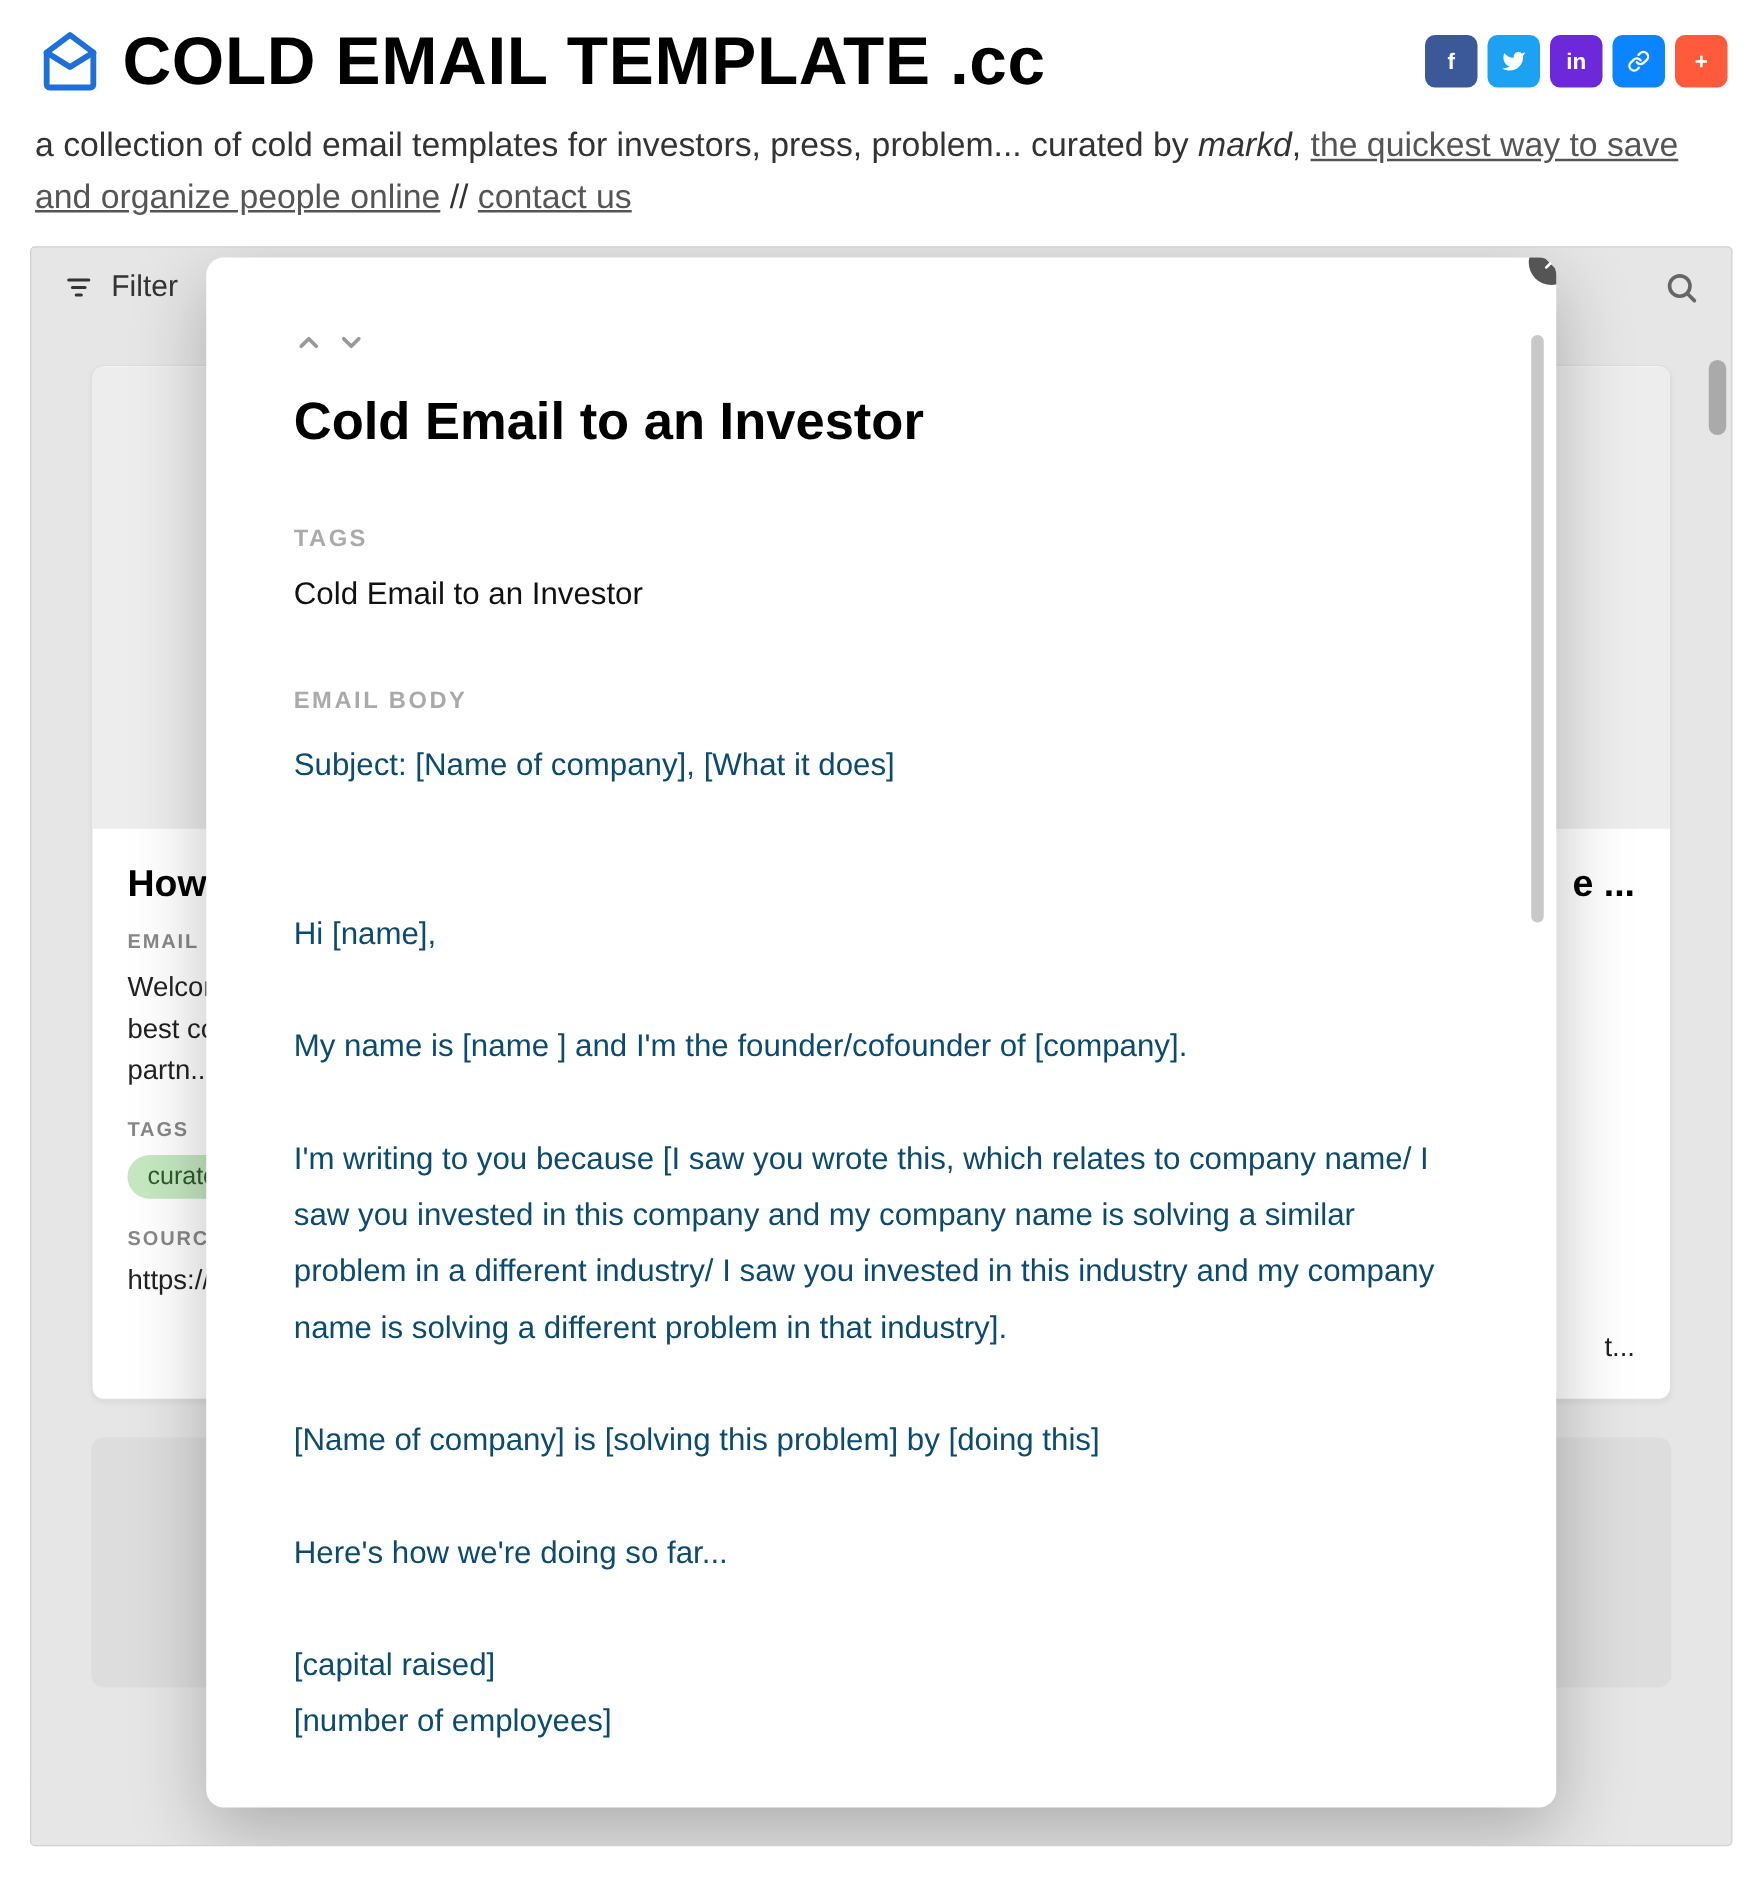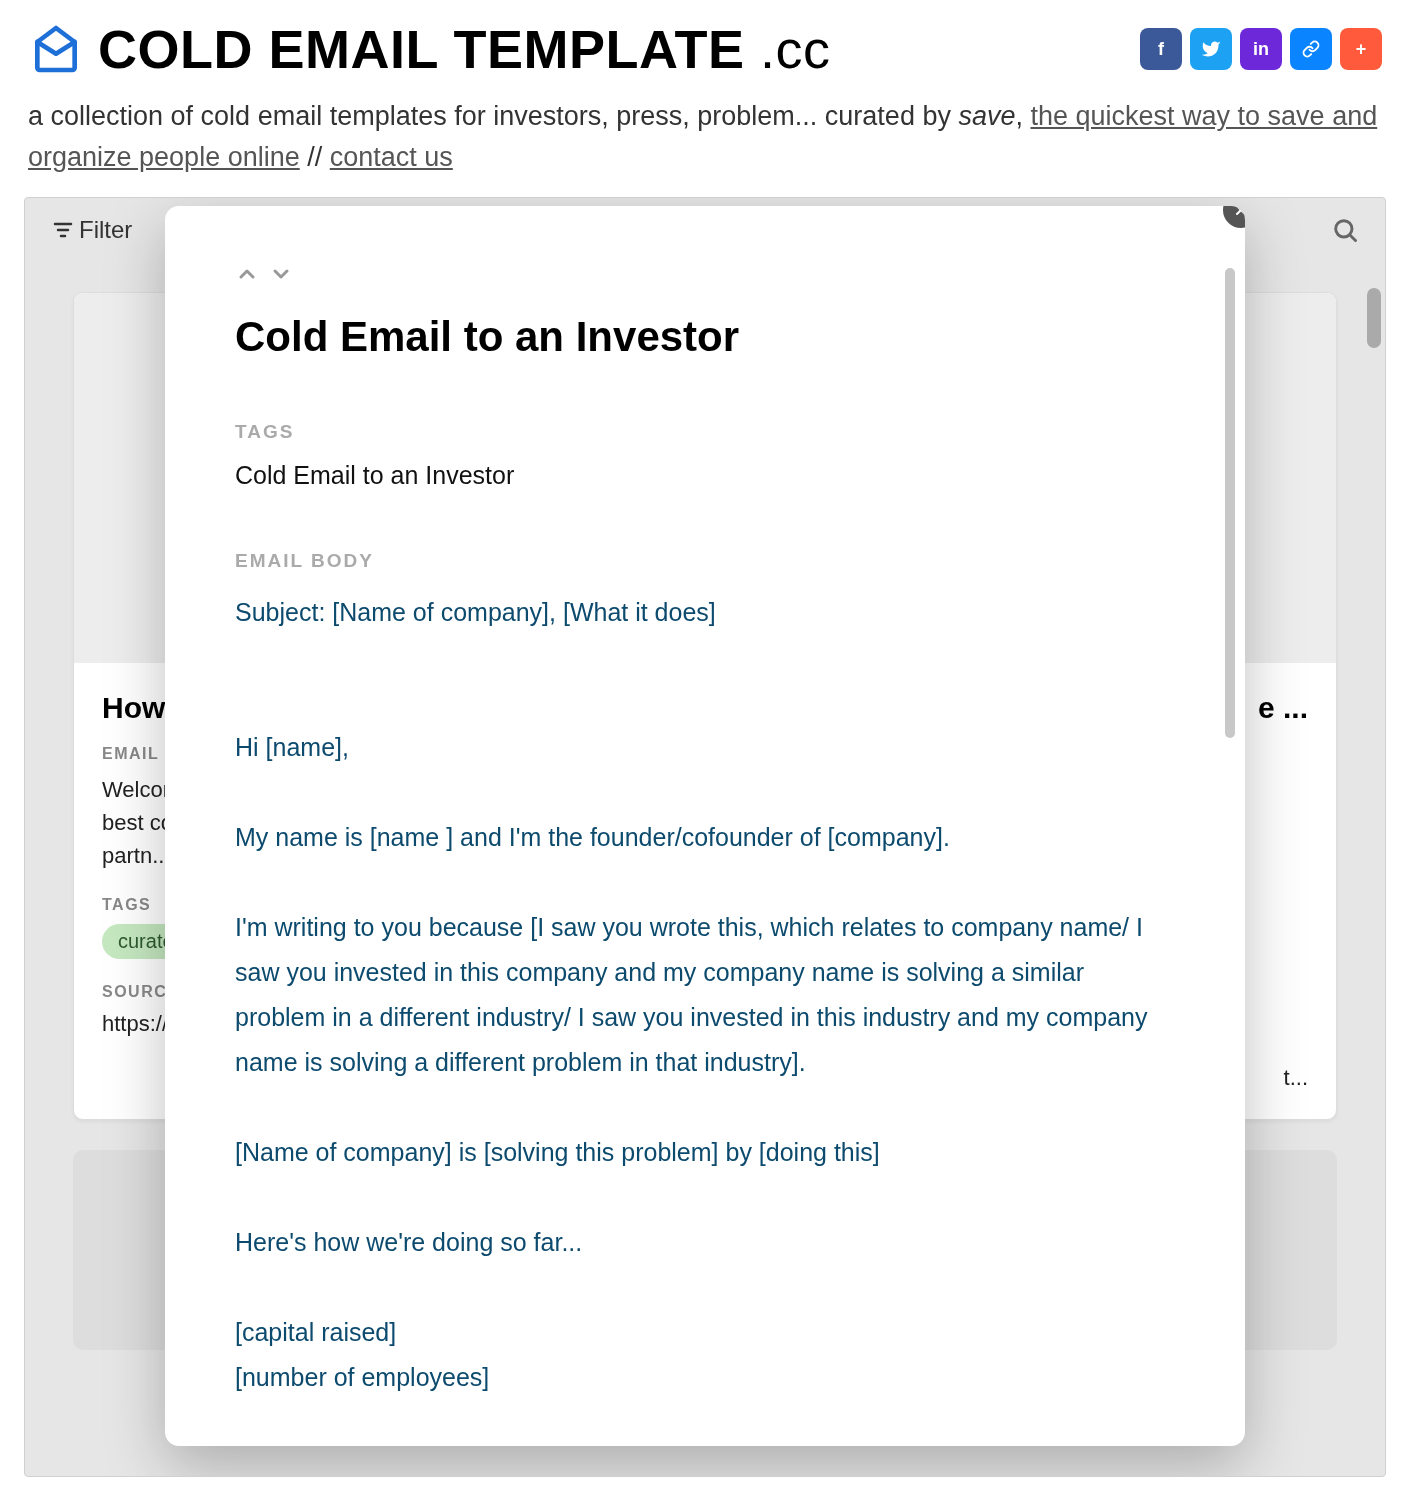--- a/index.html
+++ b/index.html
@@ -1,39 +1,39 @@
 <!DOCTYPE html>
 <html><head>
 <meta charset="utf-8">
 <style>
 * { box-sizing: border-box; margin: 0; padding: 0; }
 body { font-family: -apple-system, BlinkMacSystemFont, "Segoe UI", Helvetica, Arial, sans-serif; background: #fff; width: 1410px; height: 1506px; overflow: hidden; }
 
 .header-row { display: flex; align-items: center; justify-content: space-between; padding: 18px 28px 0 28px; }
 .logo-title { display: flex; align-items: center; gap: 14px; }
 .logo-title h1 { font-size: 54px; font-weight: 700; letter-spacing: 0.5px; }
-.logo-title h1 .cc { font-weight: 400; }
+.logo-title h1 .cc { font-weight: 700; }
 .envelope-icon { width: 56px; height: 56px; color: #1f6fd9; }
 
 .social-row { display: flex; gap: 8px; }
 .social-btn { width: 42px; height: 42px; border-radius: 8px; display: flex; align-items: center; justify-content: center; color: #fff; font-weight: bold; font-size: 18px; cursor: pointer; }
 .fb { background: #3b5998; }
 .tw { background: #1da1f2; }
 .li { background: #6d28d9; }
 .ln { background: #0a84ff; }
 .pl { background: #ff5a3c; }
 
 .subhead { font-size: 27px; color: #333; padding: 16px 28px 20px 28px; line-height: 1.5; }
 .subhead a { color: #555; text-decoration: underline; }
 .subhead em { font-style: italic; }
 
 .app-frame { margin: 0 24px; background: #e6e6e6; border: 1px solid #d0d0d0; border-radius: 4px; position: relative; height: 1280px; overflow: hidden; }
 
 .filter-bar { display: flex; align-items: center; justify-content: space-between; padding: 18px 26px; }
-.filter-left { display: flex; align-items: center; gap: 4px; font-size: 24px; color: #333; }
+.filter-left { display: flex; align-items: center; gap: 14px; font-size: 24px; color: #333; }
 .filter-icon { width: 24px; height: 24px; }
 .search-icon { width: 28px; height: 28px; color: #666; }
 
 .grid { display: flex; gap: 40px; padding: 30px 48px; }
 .card { flex: 1; background: #fff; border: 1px solid #ddd; border-radius: 10px; box-shadow: 0 2px 4px rgba(0,0,0,0.05); overflow: hidden; }
 .card-img { height: 370px; background: #ededed; display: flex; align-items: center; justify-content: center; color: #999; font-size: 14px; }
 .card-body { padding: 28px; }
 .card-title { font-size: 30px; font-weight: 600; margin-bottom: 20px; }
 .card-label { font-size: 16px; font-weight: 600; color: #888; letter-spacing: 1.5px; margin-bottom: 10px; }
 .card-text { font-size: 22px; color: #222; margin-bottom: 24px; line-height: 1.5; }
@@ -86,21 +86,21 @@
           <path d="M14 11a5 5 0 0 0-7.54-.54l-3 3a5 5 0 0 0 7.07 7.07l1.71-1.71"></path>
         </svg>
     </div>
     <div class="social-btn pl">
         <span>+</span>
       </div>
   </div>
 </div>
 
 <div class="subhead">
-  <span>a collection of cold email templates for investors, press, problem... curated by </span><em>save</em><span>, </span><a>the quickest way to save and organize people online</a><span> // </span><a>contact us</a>
+  <span>a collection of cold email templates for investors, press, problem... curated by </span><em>markd</em><span>, </span><a>the quickest way to save and organize people online</a><span> // </span><a>contact us</a>
 </div>
 
 <div class="app-frame">
   <div class="filter-bar">
     <div class="filter-left">
       <svg class="filter-icon" viewBox="0 0 24 24" fill="none" stroke="currentColor" stroke-width="2.5" stroke-linecap="round">
           <line x1="4" y1="6" x2="20" y2="6"></line>
           <line x1="7" y1="12" x2="17" y2="12"></line>
           <line x1="10" y1="18" x2="14" y2="18"></line>
         </svg>

